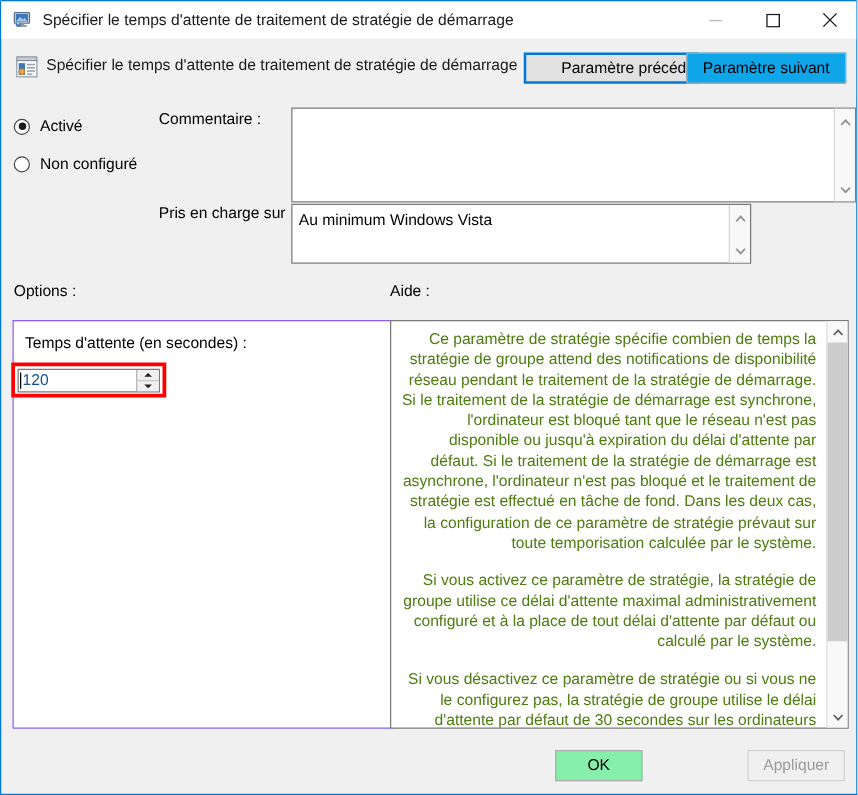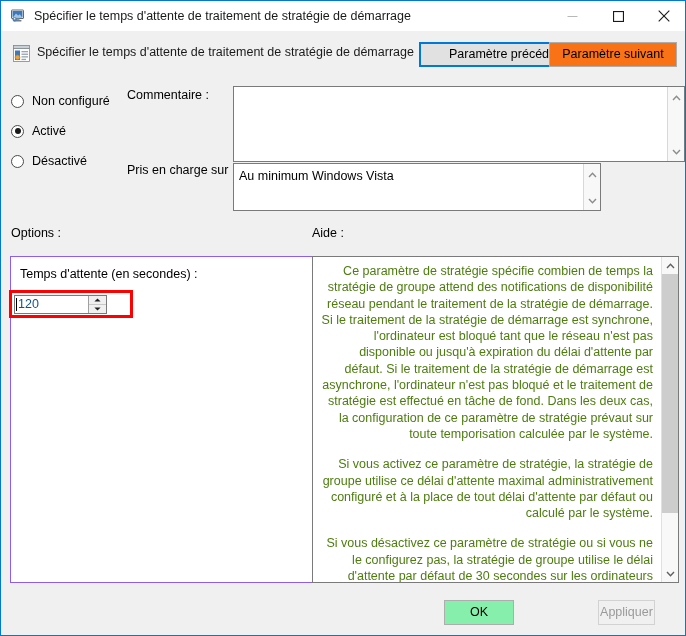--- a/index.html
+++ b/index.html
@@ -89,21 +89,21 @@
     position: absolute;
     left: 35px; top: 14px;
     font-size: 12.5px;
     color: #1a1a1a;
     white-space: nowrap;
   }
   .navbtn {
     position: absolute;
     top: 11px;
     height: 25px;
-    background: #f97316;
+    background: #0ea5e9;
     border: 1px solid #adadad;
     box-sizing: border-box;
     font-family: "Liberation Sans", sans-serif;
     font-size: 12.5px;
     color: #000;
     padding: 0 10px;
     white-space: nowrap;
     line-height: 23px;
     text-align: center;
   }
@@ -218,21 +218,21 @@
     position: absolute;
     left: 8px; top: 290px;
     width: 124px; height: 28px;
     border: 3px solid #ff0000;
     box-sizing: border-box;
     z-index: 5;
   }
   #spinner {
     position: absolute;
     left: 13px; top: 295px;
-    width: 93px; height: 19px;
+    width: 114px; height: 19px;
     background: #ffffff;
     border: 1px solid #7a7a7a;
     box-sizing: border-box;
     display: flex;
     z-index: 6;
   }
   #spinner-value {
     flex: 1 1 auto;
     font-size: 12.5px;
     color: #16518c;
@@ -331,21 +331,21 @@
     font-family: "Liberation Sans", sans-serif;
     font-size: 12.5px;
     color: #000;
     line-height: 23px;
     text-align: center;
     white-space: nowrap;
   }
   #btn-ok { left: 443px; width: 70px; }
   #btn-cancel { left: 520px; width: 70px; }
   #btn-apply {
-    left: 597px; width: 57px;
+    left: 597px; width: 78px;
     color: #9a9a9a;
     background: #f0f0f0;
     border-color: #d2d2d2;
   }
 </style>
 </head>
 <body>
 
 <div class="window">
 
@@ -395,30 +395,26 @@
         <circle cx="5.5" cy="13.3" r="2.4" fill="#e8a33d" stroke="#b3791f" stroke-width="0.6"></circle>
       </svg>
     </span>
     <span class="policy-name">Spécifier le temps d'attente de traitement de stratégie de démarrage</span>
     <div class="navbtn focused" id="btn-prev">Paramètre précédent</div>
     <div class="navbtn" id="btn-next">Paramètre suivant</div>
   </div>
 
   <div class="radio-group">
     <div class="radio-row">
+      <span class="radio-mark checked"></span>
+      <span class="radio-label">Activé</span>
+    </div>
+    <div class="radio-row">
       <span class="radio-mark"></span>
       <span class="radio-label">Non configuré</span>
-    </div>
-    <div class="radio-row">
-      <span class="radio-mark checked"></span>
-      <span class="radio-label">Activé</span>
-    </div>
-    <div class="radio-row">
-      <span class="radio-mark"></span>
-      <span class="radio-label">Désactivé</span>
     </div>
   </div>
 
   <span class="field-label" id="label-comment">Commentaire :</span>
   <div class="textbox" id="comment-box">
     <div class="textbox-content"></div>
     <div class="mini-scroll">
       <span class="chev">
         <svg width="9" height="6" viewBox="0 0 9 6">
             <path d="M1 5 L4.5 1.3 L8 5" fill="none" stroke="#8c8c8c" stroke-width="1.4"></path>

